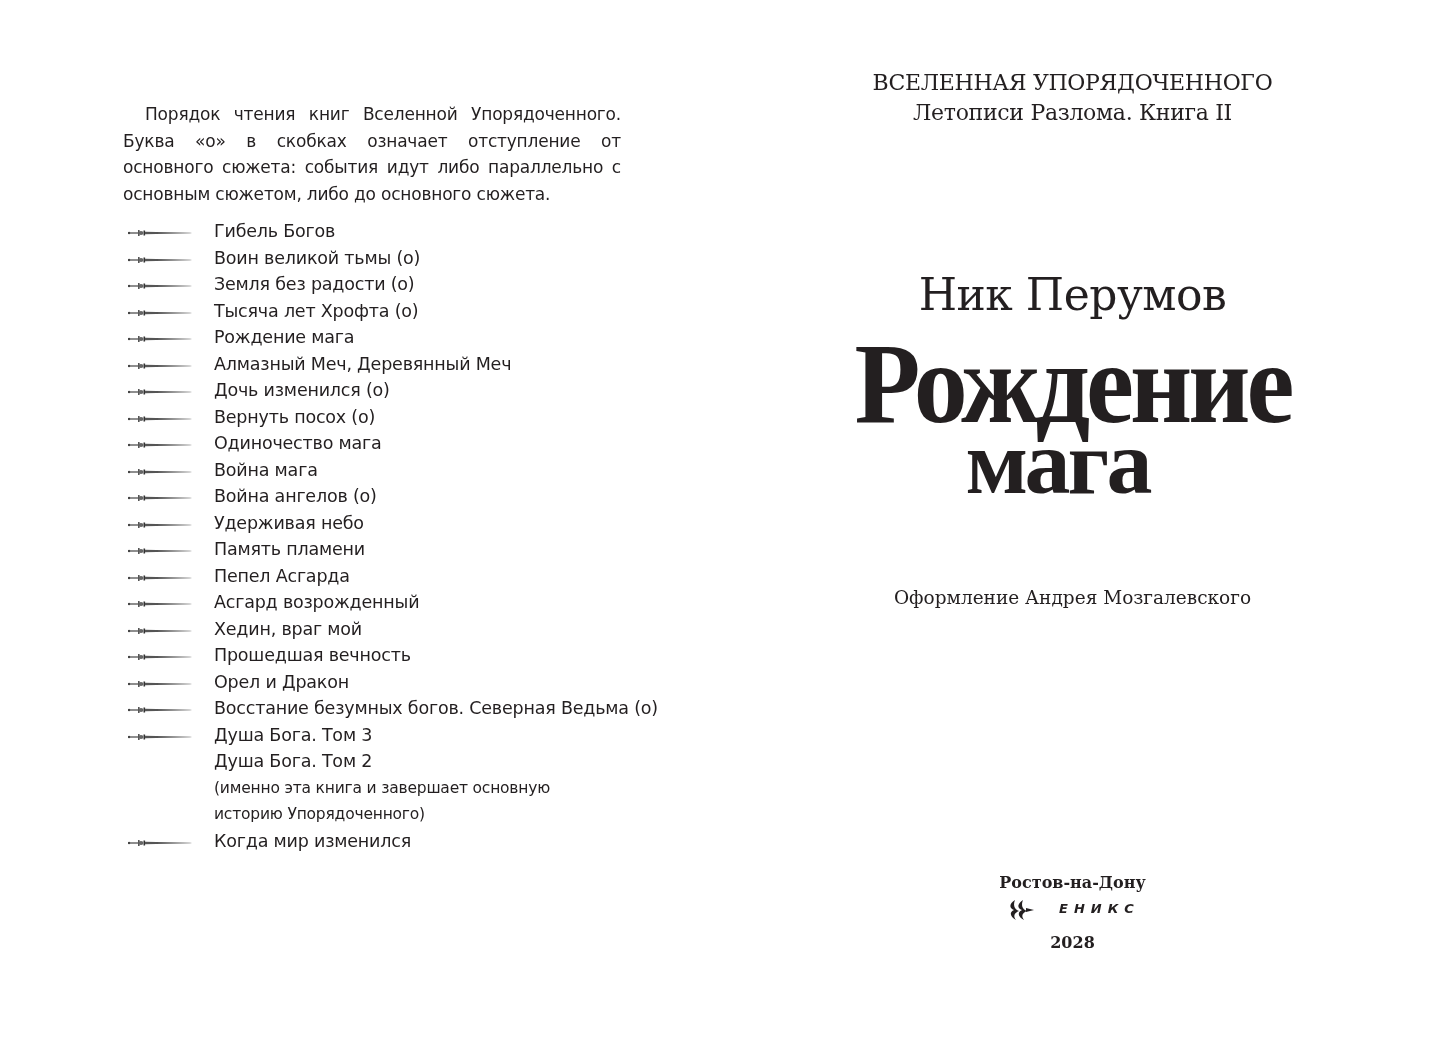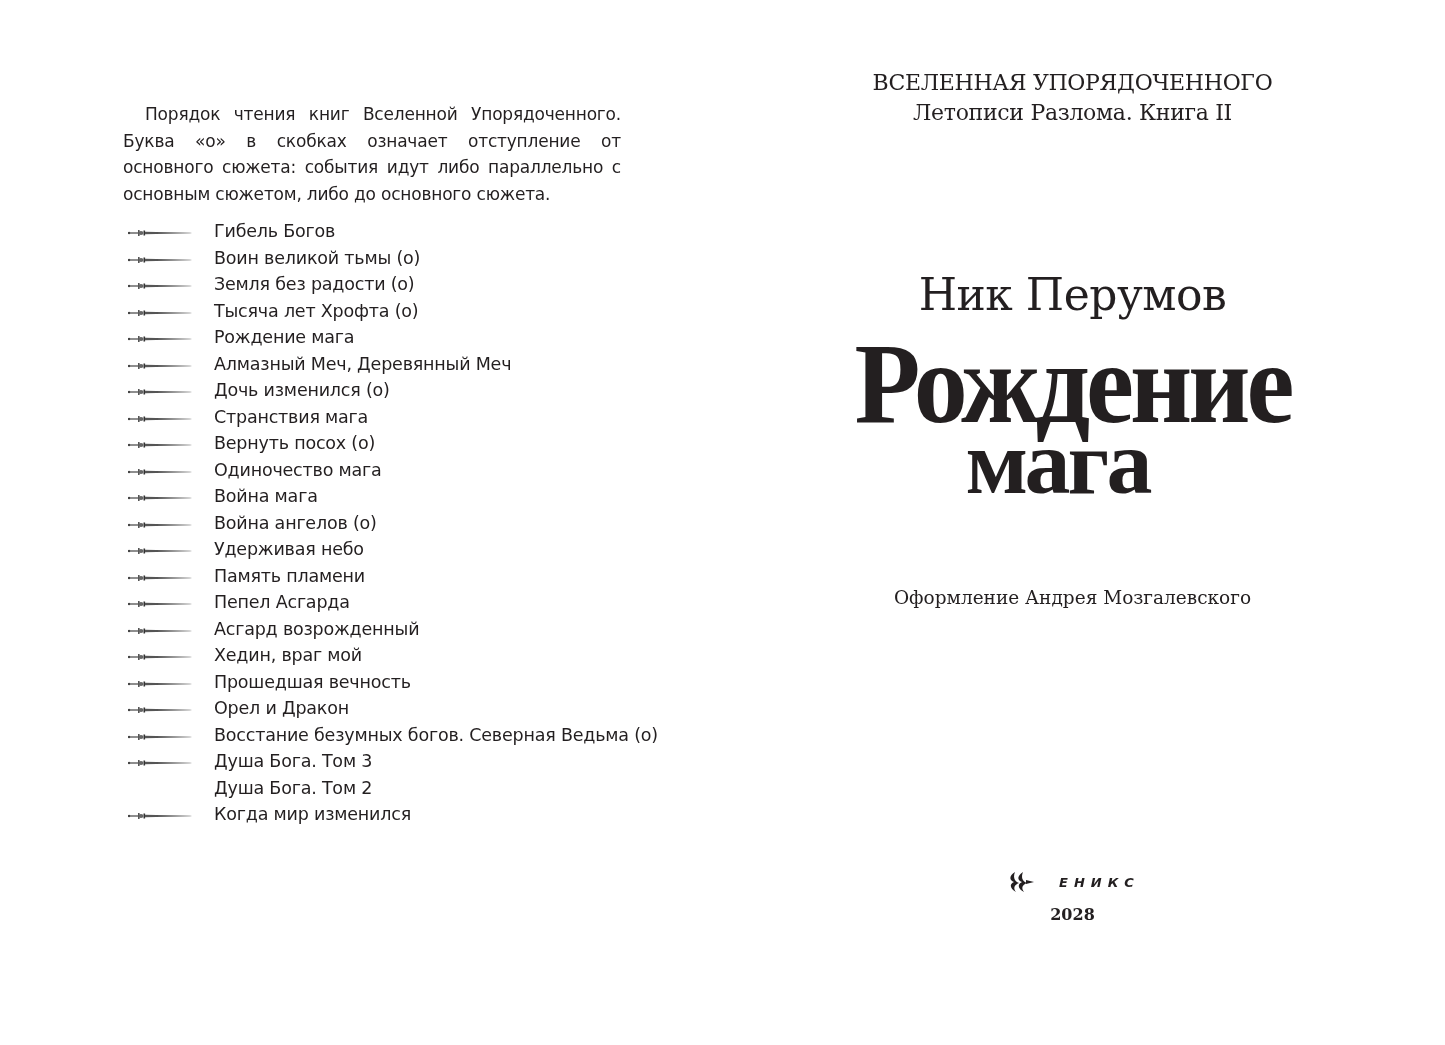--- a/index.html
+++ b/index.html
@@ -11,21 +11,21 @@
   .row.note { font-size:15.5px; }
   .sword { position:absolute; left:22px; top:12px; width:64px; height:6px; }
   .right { position:absolute; left:800px; width:545px; text-align:center; font-family:"DejaVu Serif", serif; }
   .series { top:68px; font-size:22px; line-height:30px; letter-spacing:-0.3px; }
   .author { top:268px; font-size:44px; line-height:54px; letter-spacing:-0.5px; }
   .title { top:330px; font-family:"Liberation Serif", serif; font-weight:bold; line-height:1; }
   .title .l1 { font-size:108px; letter-spacing:-4px; display:block; transform:scaleY(1.05); }
   .title .l2 { font-size:92px; letter-spacing:-3px; display:block; margin-top:-22px; margin-left:-30px; }
   .design { top:584px; font-size:18.5px; line-height:28px; }
   .imprint { top:870px; font-size:16px; line-height:26px; font-weight:bold; }
-  .publisher { display:inline-flex; align-items:flex-start; gap:24px; font-family:"DejaVu Sans", sans-serif; font-style:italic; font-weight:bold; font-size:13px; letter-spacing:6px; }
+  .publisher { display:inline-flex; align-items:flex-end; gap:24px; font-family:"DejaVu Sans", sans-serif; font-style:italic; font-weight:bold; font-size:13px; letter-spacing:6px; }
   .phoenix { width:30px; height:24px; }
 </style>
 </head>
 <body>
 
 <div class="left">
   <p class="intro">Порядок чтения книг Вселенной Упорядоченного. Буква «о» в скобках означает отступление от основного сюжета: события идут либо параллельно с основным сюжетом, либо до основного сюжета.</p>
   <div class="list" id="list">
       <div class="row"><svg class="sword" viewBox="0 0 64 6">
     <rect x="0" y="2.4" width="10" height="1.2" fill="#444"></rect>
@@ -83,28 +83,20 @@
     <rect x="15.5" y="0.5" width="1.6" height="5" fill="#333"></rect>
     <path d="M17 1.8 L62 2.7 L64 3 L62 3.3 L17 4.2 Z" fill="#555"></path>
   </svg><span>Дочь изменился (о)</span></div>
       <div class="row"><svg class="sword" viewBox="0 0 64 6">
     <rect x="0" y="2.4" width="10" height="1.2" fill="#444"></rect>
     <circle cx="1" cy="3" r="1.2" fill="#444"></circle>
     <rect x="10" y="0" width="1.6" height="6" fill="#555"></rect>
     <ellipse cx="13" cy="3" rx="2.4" ry="2" fill="#666"></ellipse>
     <rect x="15.5" y="0.5" width="1.6" height="5" fill="#333"></rect>
     <path d="M17 1.8 L62 2.7 L64 3 L62 3.3 L17 4.2 Z" fill="#555"></path>
-  </svg><span>Странствия мага</span></div>
-      <div class="row"><svg class="sword" viewBox="0 0 64 6">
-    <rect x="0" y="2.4" width="10" height="1.2" fill="#444"></rect>
-    <circle cx="1" cy="3" r="1.2" fill="#444"></circle>
-    <rect x="10" y="0" width="1.6" height="6" fill="#555"></rect>
-    <ellipse cx="13" cy="3" rx="2.4" ry="2" fill="#666"></ellipse>
-    <rect x="15.5" y="0.5" width="1.6" height="5" fill="#333"></rect>
-    <path d="M17 1.8 L62 2.7 L64 3 L62 3.3 L17 4.2 Z" fill="#555"></path>
   </svg><span>Вернуть посох (о)</span></div>
       <div class="row"><svg class="sword" viewBox="0 0 64 6">
     <rect x="0" y="2.4" width="10" height="1.2" fill="#444"></rect>
     <circle cx="1" cy="3" r="1.2" fill="#444"></circle>
     <rect x="10" y="0" width="1.6" height="6" fill="#555"></rect>
     <ellipse cx="13" cy="3" rx="2.4" ry="2" fill="#666"></ellipse>
     <rect x="15.5" y="0.5" width="1.6" height="5" fill="#333"></rect>
     <path d="M17 1.8 L62 2.7 L64 3 L62 3.3 L17 4.2 Z" fill="#555"></path>
   </svg><span>Одиночество мага</span></div>
       <div class="row"><svg class="sword" viewBox="0 0 64 6">
@@ -189,20 +181,22 @@
   </svg><span>Восстание безумных богов. Северная Ведьма (о)</span></div>
       <div class="row"><svg class="sword" viewBox="0 0 64 6">
     <rect x="0" y="2.4" width="10" height="1.2" fill="#444"></rect>
     <circle cx="1" cy="3" r="1.2" fill="#444"></circle>
     <rect x="10" y="0" width="1.6" height="6" fill="#555"></rect>
     <ellipse cx="13" cy="3" rx="2.4" ry="2" fill="#666"></ellipse>
     <rect x="15.5" y="0.5" width="1.6" height="5" fill="#333"></rect>
     <path d="M17 1.8 L62 2.7 L64 3 L62 3.3 L17 4.2 Z" fill="#555"></path>
   </svg><span>Душа Бога. Том 3</span></div>
       <div class="row"><span>Душа Бога. Том 2</span></div>
+      <div class="row note"><span>(именно эта книга и завершает основную</span></div>
+      <div class="row note"><span>историю Упорядоченного)</span></div>
       <div class="row"><svg class="sword" viewBox="0 0 64 6">
     <rect x="0" y="2.4" width="10" height="1.2" fill="#444"></rect>
     <circle cx="1" cy="3" r="1.2" fill="#444"></circle>
     <rect x="10" y="0" width="1.6" height="6" fill="#555"></rect>
     <ellipse cx="13" cy="3" rx="2.4" ry="2" fill="#666"></ellipse>
     <rect x="15.5" y="0.5" width="1.6" height="5" fill="#333"></rect>
     <path d="M17 1.8 L62 2.7 L64 3 L62 3.3 L17 4.2 Z" fill="#555"></path>
   </svg><span>Когда мир изменился</span></div>
     </div>
 </div>
@@ -215,20 +209,21 @@
 <div class="right author">Ник Перумов</div>
 
 <div class="right title">
   <span class="l1">Рождение</span>
   <span class="l2">мага</span>
 </div>
 
 <div class="right design">Оформление Андрея Мозгалевского</div>
 
 <div class="right imprint">
+  <div>Ростов-на-Дону</div>
   <div class="publisher">
     <svg class="phoenix" viewBox="0 0 30 24">
       <path d="M10 2 C4 6 4 10 9 12 C4 14 5 19 11 22 C8 18 9 15 14 13 C9 11 8 7 10 2 Z" fill="#231f20"></path>
       <path d="M18 2 C12 6 12 10 17 12 C12 14 13 19 19 22 C16 18 17 15 22 13 C17 11 16 7 18 2 Z" fill="#231f20"></path>
       <path d="M21 10 L29 12 L21 14 Z" fill="#231f20"></path>
     </svg>
     <span>ЕНИКС</span>
   </div>
   <div>2028</div>
 </div>

